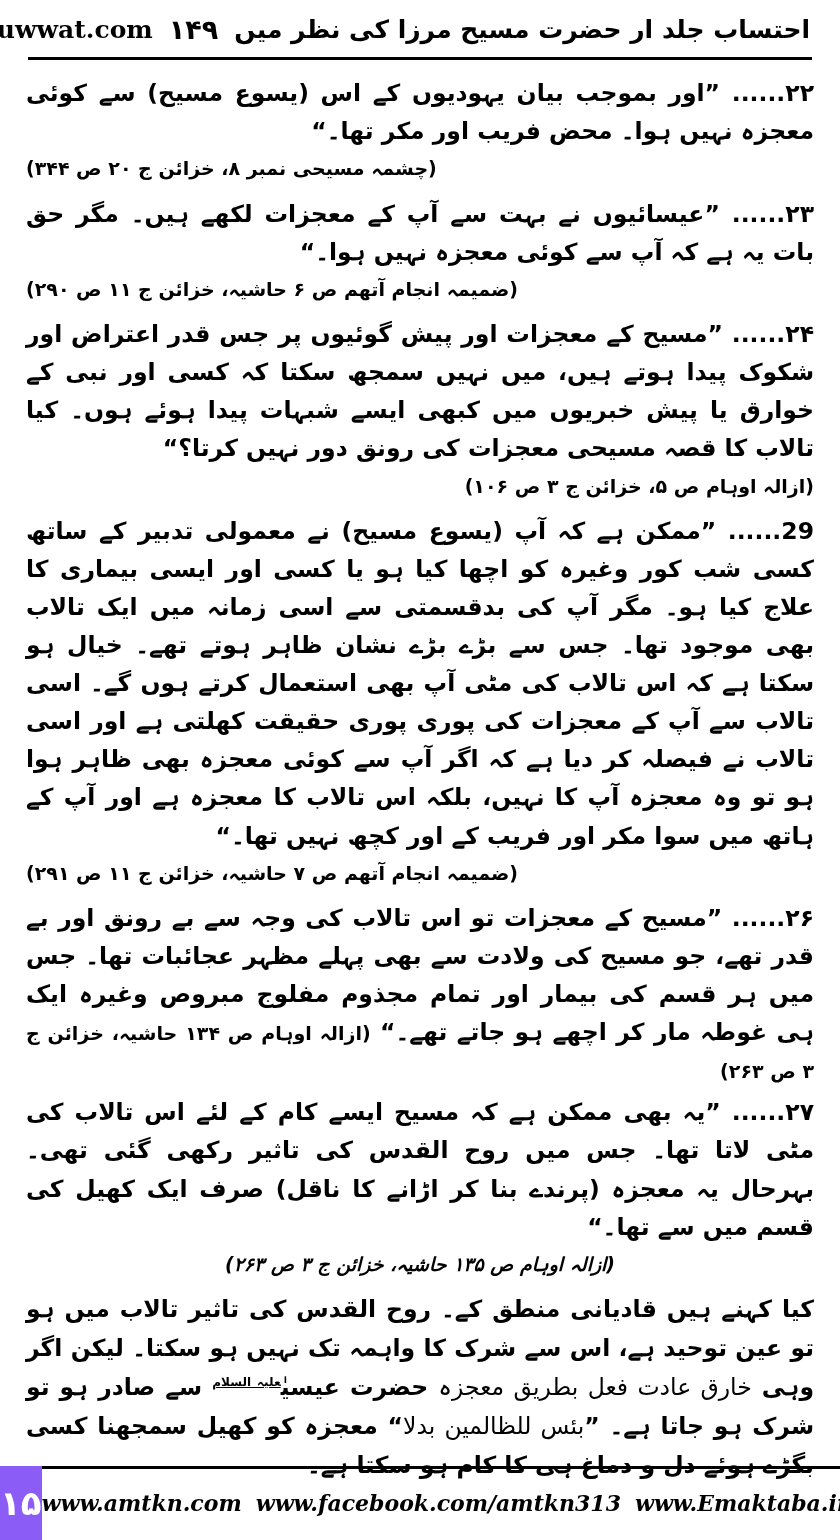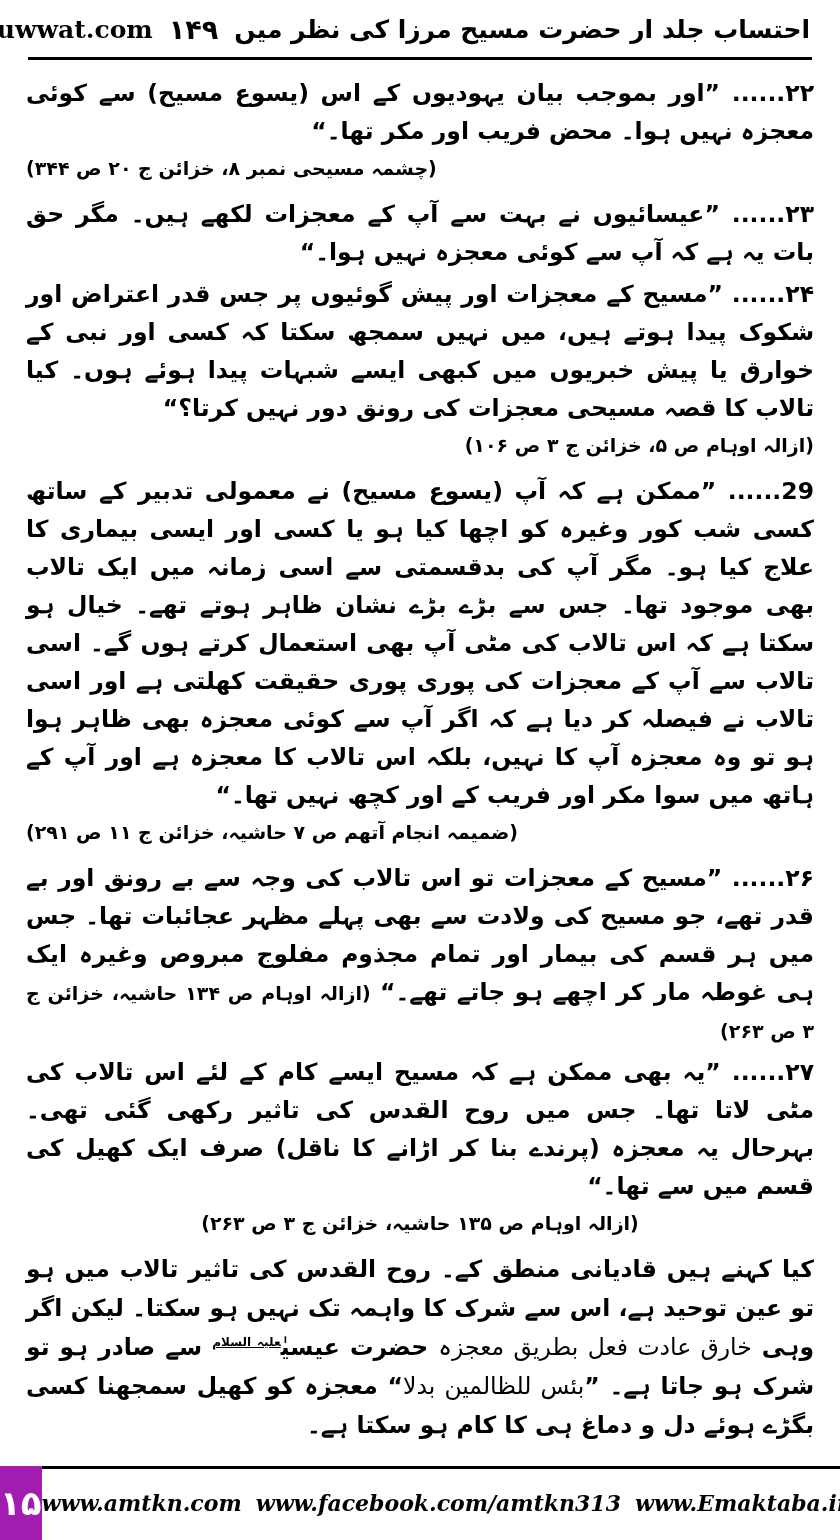--- a/index.html
+++ b/index.html
@@ -84,20 +84,21 @@
     margin: 0 0 12px 0;
     line-height: 1.5;
   }
   .ref-left {
     text-align: left;
     text-align-last: left;
   }
   .ref-center {
     text-align: center;
     text-align-last: center;
+    font-style: italic;
   }
   .ref-right {
     text-align: right;
     text-align-last: right;
   }
   .ref-inline {
     display: inline;
     font-size: 19px;
   }
   .closing {
@@ -121,21 +122,21 @@
     left: 0;
     right: 0;
     bottom: 0;
     height: 74px;
     display: flex;
     align-items: stretch;
     direction: ltr;
   }
   .footer-page-box {
     width: 118px;
-    background: #a21caf;
+    background: #8b5cf6;
     color: #fff;
     display: flex;
     align-items: center;
     justify-content: center;
     font-size: 34px;
     font-weight: bold;
   }
   .footer-links {
     flex: 1;
     border-top: 3px solid #000;
@@ -168,20 +169,21 @@
     <p class="para">
       <span class="num">۲۲</span><span class="dots">......</span>
       <span>”اور بموجب بیان یہودیوں کے اس (یسوع مسیح) سے کوئی معجزہ نہیں ہوا۔ محض فریب اور مکر تھا۔“</span>
     </p>
     <p class="ref ref-left">(چشمہ مسیحی نمبر ۸، خزائن ج ۲۰ ص ۳۴۴)</p>
 
     <p class="para">
       <span class="num">۲۳</span><span class="dots">......</span>
       <span>”عیسائیوں نے بہت سے آپ کے معجزات لکھے ہیں۔ مگر حق بات یہ ہے کہ آپ سے کوئی معجزہ نہیں ہوا۔“</span>
     </p>
+    <p class="ref ref-left">(ضمیمہ انجام آتھم ص ۶ حاشیہ، خزائن ج ۱۱ ص ۲۹۰)</p>
 
     <p class="para">
       <span class="num">۲۴</span><span class="dots">......</span>
       <span>”مسیح کے معجزات اور پیش گوئیوں پر جس قدر اعتراض اور شکوک پیدا ہوتے ہیں، میں نہیں سمجھ سکتا کہ کسی اور نبی کے خوارق یا پیش خبریوں میں کبھی ایسے شبہات پیدا ہوئے ہوں۔ کیا تالاب کا قصہ مسیحی معجزات کی رونق دور نہیں کرتا؟“</span>
     </p>
     <p class="ref ref-right">(ازالہ اوہام ص ۵، خزائن ج ۳ ص ۱۰۶)</p>
 
     <p class="para">
       <span class="num">29</span><span class="dots">......</span>
       <span>”ممکن ہے کہ آپ (یسوع مسیح) نے معمولی تدبیر کے ساتھ کسی شب کور وغیرہ کو اچھا کیا ہو یا کسی اور ایسی بیماری کا علاج کیا ہو۔ مگر آپ کی بدقسمتی سے اسی زمانہ میں ایک تالاب بھی موجود تھا۔ جس سے بڑے بڑے نشان ظاہر ہوتے تھے۔ خیال ہو سکتا ہے کہ اس تالاب کی مٹی آپ بھی استعمال کرتے ہوں گے۔ اسی تالاب سے آپ کے معجزات کی پوری پوری حقیقت کھلتی ہے اور اسی تالاب نے فیصلہ کر دیا ہے کہ اگر آپ سے کوئی معجزہ بھی ظاہر ہوا ہو تو وہ معجزہ آپ کا نہیں، بلکہ اس تالاب کا معجزہ ہے اور آپ کے ہاتھ میں سوا مکر اور فریب کے اور کچھ نہیں تھا۔“</span>

